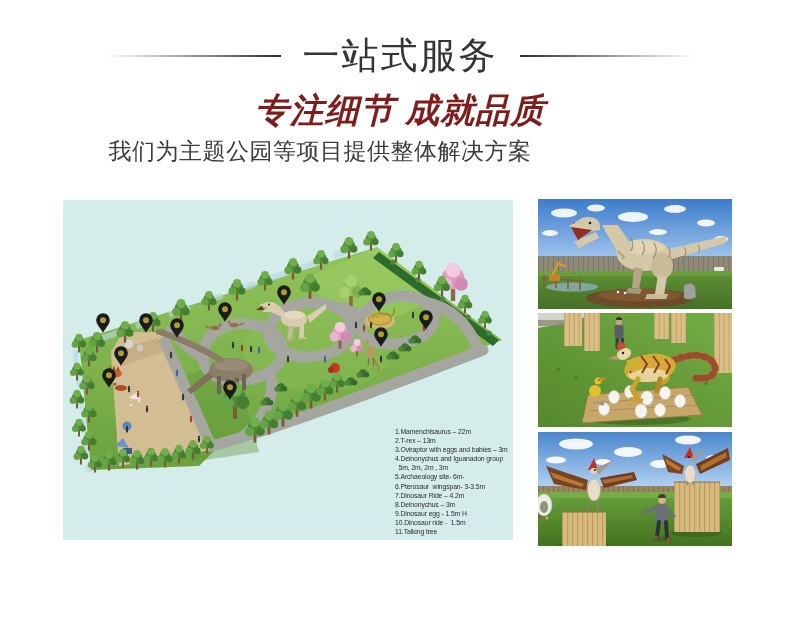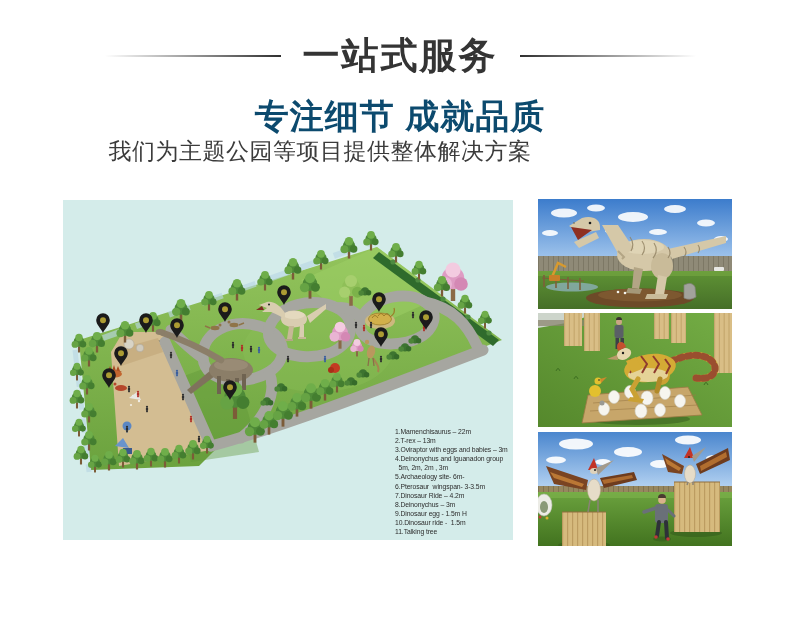--- a/index.html
+++ b/index.html
@@ -1,25 +1,25 @@
 <!DOCTYPE html>
 <html><head>
 <meta charset="utf-8">
 <style>
   html,body{margin:0;padding:0;}
   body{width:800px;height:626px;background:#ffffff;position:relative;overflow:hidden;
        font-family:"Liberation Sans","DejaVu Sans",sans-serif;}
   .banner-row{position:absolute;top:34px;left:0;width:800px;height:44px;
       display:flex;align-items:center;justify-content:center;gap:22px;}
-  .banner-title{margin:0;font-size:37px;font-weight:700;color:#343434;letter-spacing:2px;white-space:nowrap;}
+  .banner-title{margin:0;font-size:37px;font-weight:400;color:#343434;letter-spacing:2px;white-space:nowrap;}
   .rule{width:176px;height:2px;flex:0 0 auto;}
   .rule-left{background:linear-gradient(to right,rgba(58,58,58,0),#2f2f2f);}
   .rule-right{background:linear-gradient(to left,rgba(58,58,58,0),#2f2f2f);}
-  .headline{position:absolute;top:94px;left:0;width:800px;text-align:center;margin:0;
-      font-size:34px;font-weight:800;color:#0c4a6e;letter-spacing:1px;white-space:nowrap;}
+  .headline{position:absolute;top:88px;left:0;width:800px;text-align:center;margin:0;
+      font-size:34px;font-weight:800;color:#7f1d1d;letter-spacing:1px;white-space:nowrap;font-style:italic;}
   .subheadline{position:absolute;top:136px;left:0;width:640px;text-align:center;margin:0;
       font-size:23px;font-weight:400;color:#3b3b3b;letter-spacing:0.5px;white-space:nowrap;}
   figure{margin:0;padding:0;}
   .park-map{position:absolute;left:63px;top:200px;width:450px;height:340px;background:#d4ecea;}
   .park-map svg{display:block;}
   .legend{position:absolute;left:332px;top:227px;width:118px;
       font-size:6.8px;line-height:9.1px;color:#2d2d2d;letter-spacing:-0.1px;}
   .legend div{white-space:pre;}
   .photo{position:absolute;left:538px;width:194px;overflow:hidden;}
   .photo svg{display:block;}

